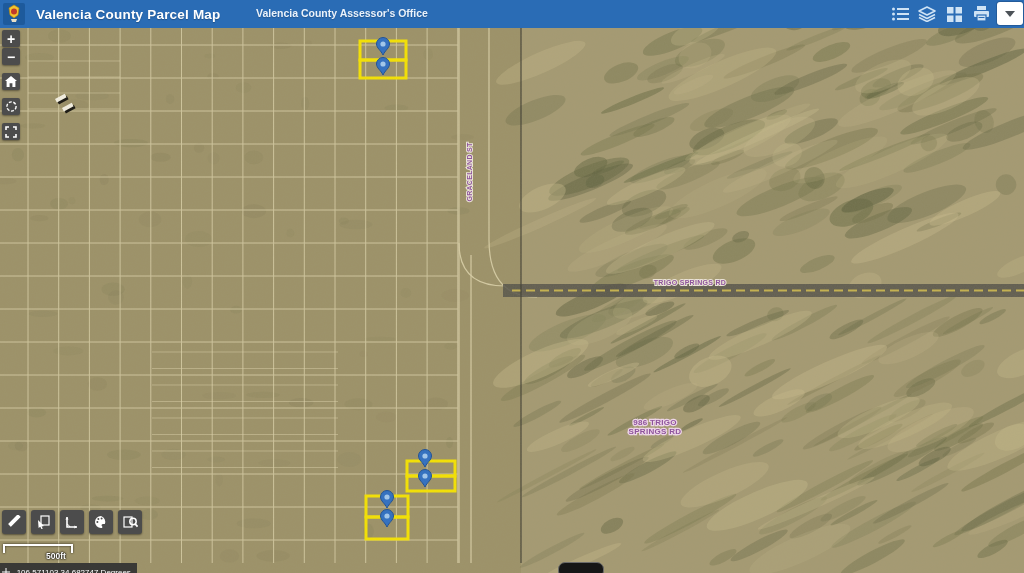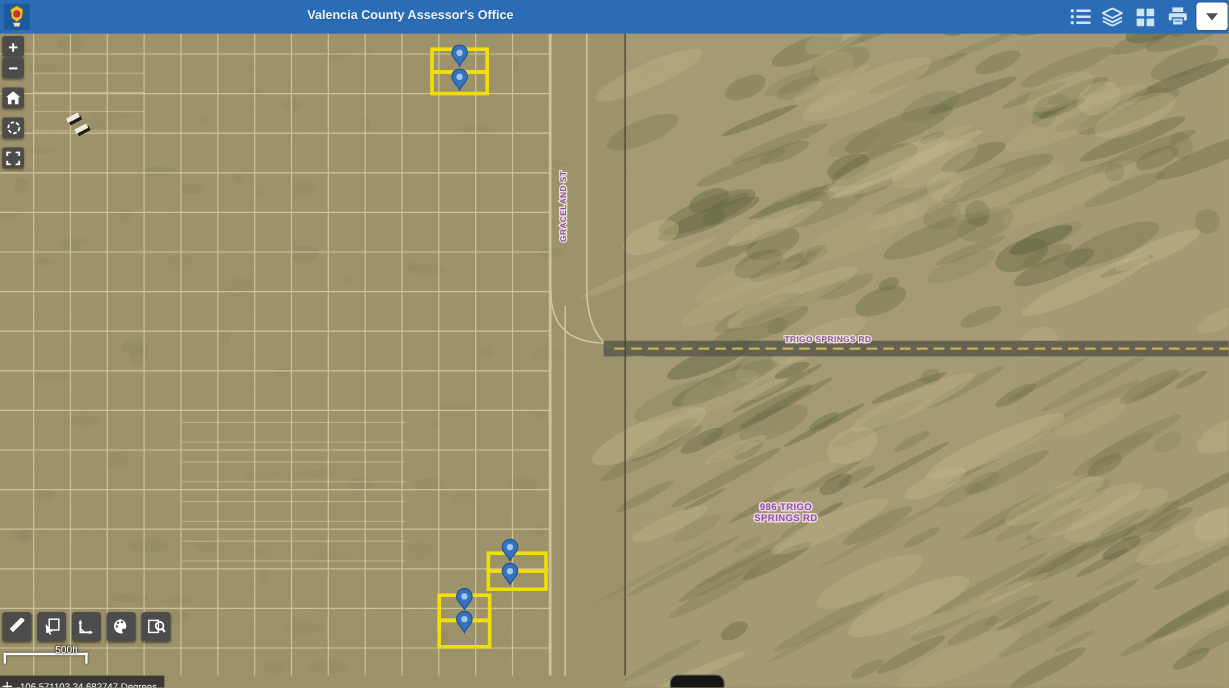--- a/index.html
+++ b/index.html
@@ -37,22 +37,22 @@
 
   
   #bottom-tools{position:absolute;left:2px;top:510px;z-index:20;display:flex;gap:5px;}
   .toolbtn{width:24px;height:24px;background:#4c4c4c;border-radius:3px;display:flex;
     align-items:center;justify-content:center;cursor:pointer;box-shadow:0 1px 2px rgba(0,0,0,.45);}
 
   
   #scalebar{position:absolute;left:3px;top:544px;z-index:20;width:66px;height:7px;
     border-top:2px solid #fff;border-left:2px solid #fff;border-right:2px solid #fff;
     filter:drop-shadow(0 0 1px rgba(0,0,0,.7));}
-  #scalebar-label{position:absolute;left:46px;top:536px;z-index:21;color:#fff;font-size:8.5px;
-    font-weight:normal;text-shadow:0 0 2px #000,0 0 2px #000;}
+  #scalebar-label{position:absolute;left:46px;top:551px;z-index:21;color:#fff;font-size:8.5px;
+    font-weight:bold;text-shadow:0 0 2px #000,0 0 2px #000;}
 
   
   #statusbar{position:absolute;left:0;top:563px;height:10px;z-index:25;background:rgba(50,50,50,.92);
     color:#fff;font-size:8px;display:flex;align-items:center;padding:4px 6px 0 2px;white-space:nowrap;}
   #statusbar .crosshair{margin-right:4px;display:flex;align-items:center;}
 
   
   #bottom-widget{position:absolute;left:558px;top:562px;width:44px;height:14px;background:#161616;
     border:1px solid #6b6b6b;border-radius:7px;z-index:18;display:flex;align-items:center;
     justify-content:center;color:#ddd;font-size:8px;}
@@ -497,20 +497,21 @@
 
   <div id="header" style="background: rgb(42, 108, 181);">
     <div id="logo">
       <svg width="22" height="22" viewBox="0 0 22 22">
         <rect x="0" y="0" width="22" height="22" rx="2" fill="#1d5a9c"></rect>
         <path d="M11 2 L16 5 L15 12 L11 15 L7 12 L6 5 Z" fill="#f4c430" stroke="#b8860b" stroke-width="0.6"></path>
         <circle cx="11" cy="8.6" r="3" fill="#c0392b"></circle>
         <path d="M8 16 h6 l-1 3 h-4 Z" fill="#e8e0c8"></path>
       </svg>
     </div>
+    <div id="title">Valencia County Parcel Map</div>
     <div id="subtitle">Valencia County Assessor's Office</div>
     <div id="header-icons">
       <div class="hicon">
         <svg width="17" height="14" viewBox="0 0 17 14">
           <g stroke="#cfe3f5" stroke-width="2">
             <line x1="5" y1="2" x2="17" y2="2"></line>
               <line x1="5" y1="7" x2="17" y2="7"></line>
               <line x1="5" y1="12" x2="17" y2="12"></line>
           </g>
           <g fill="#cfe3f5">

